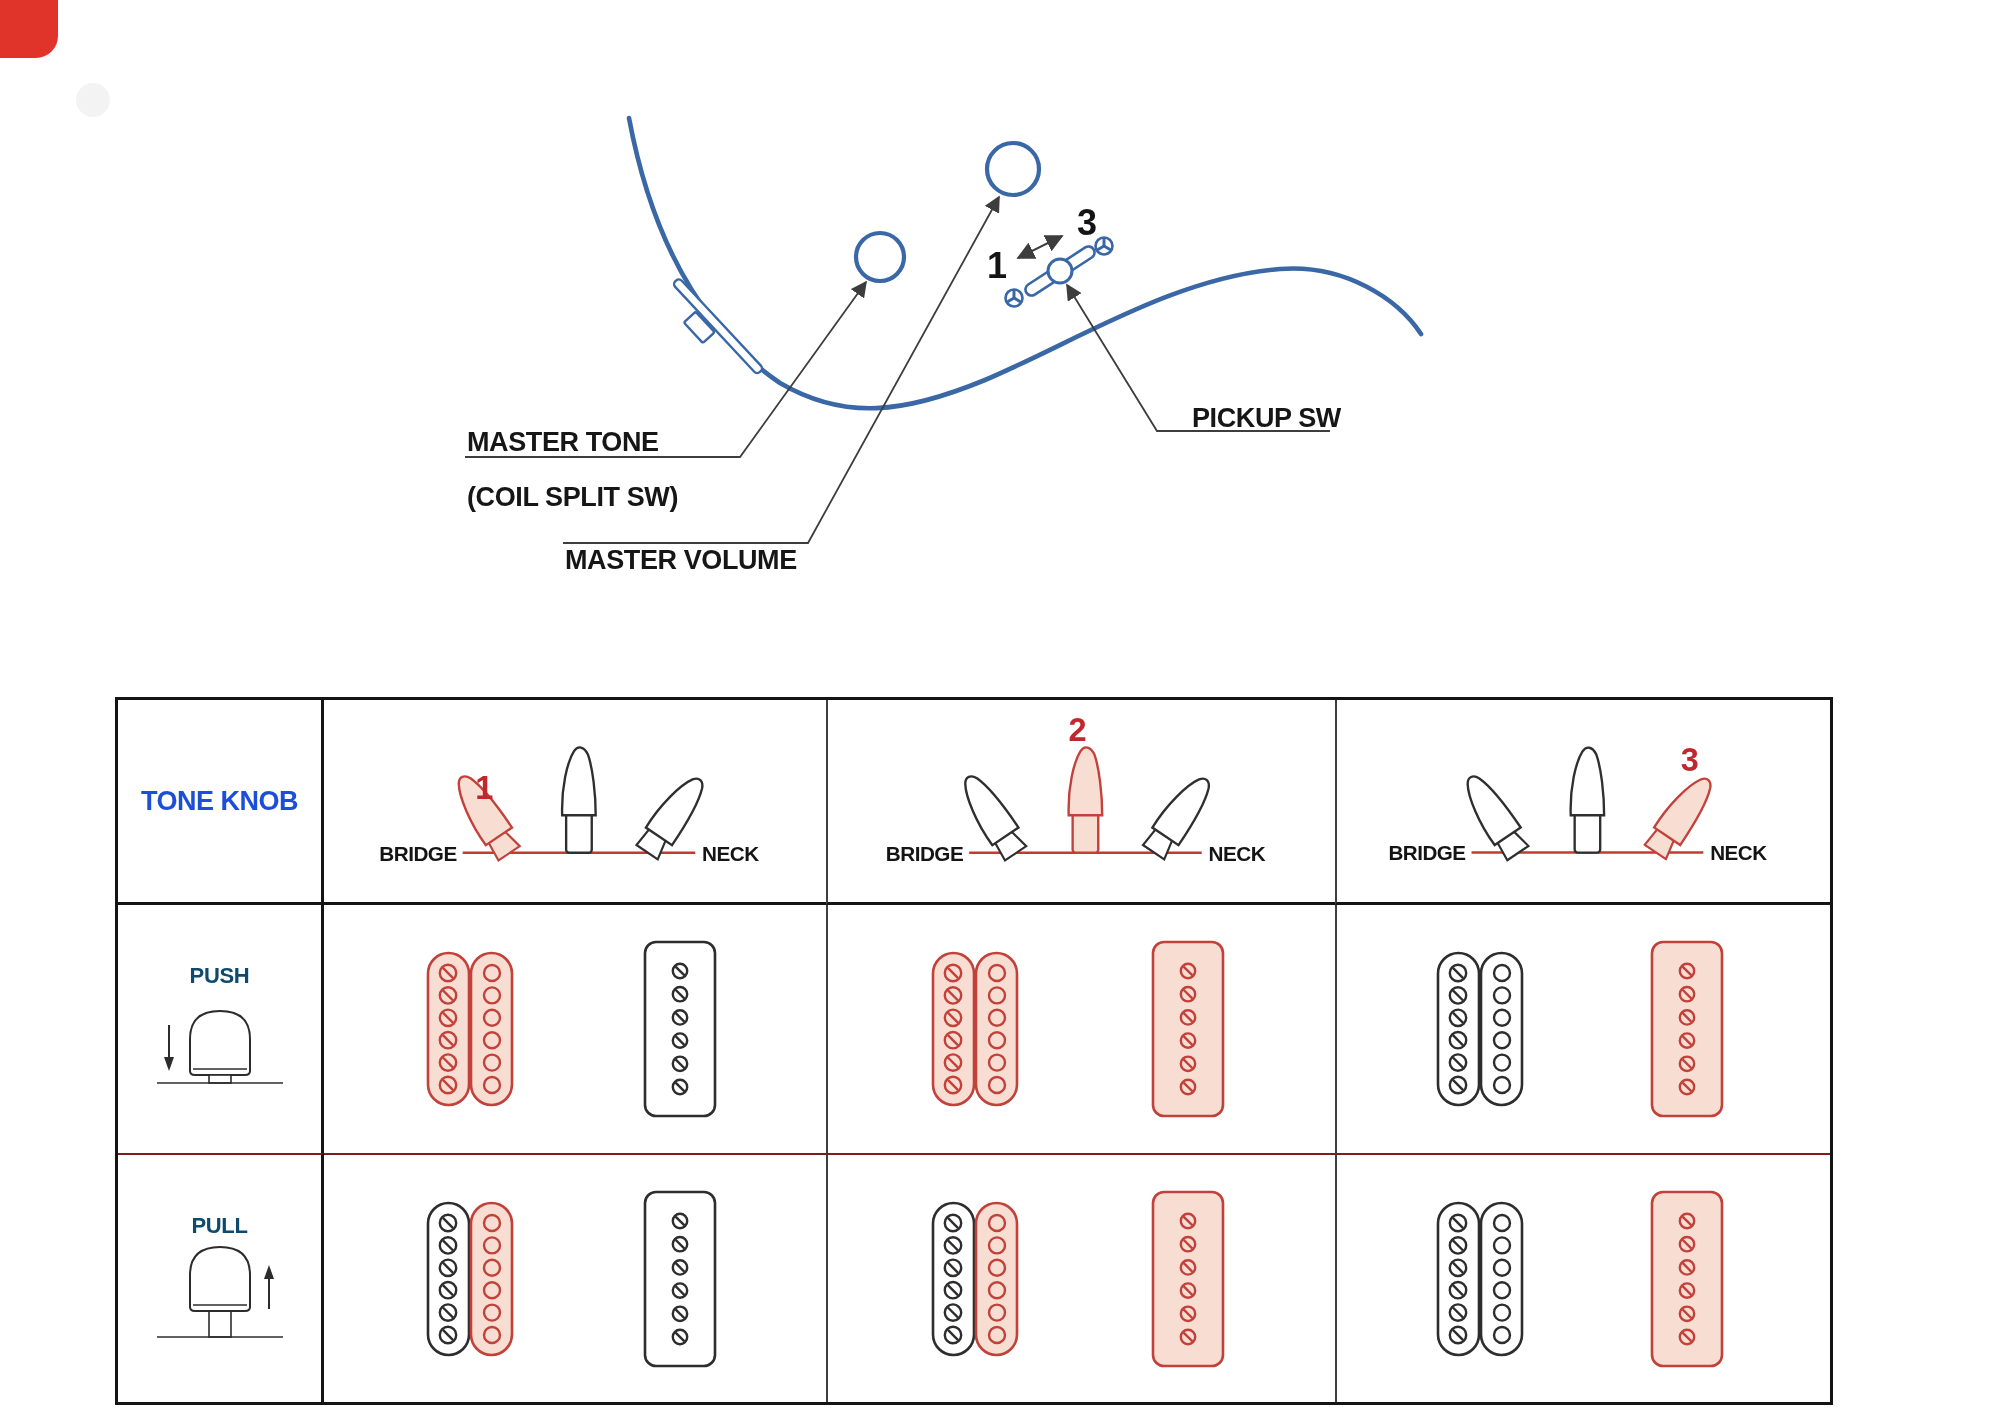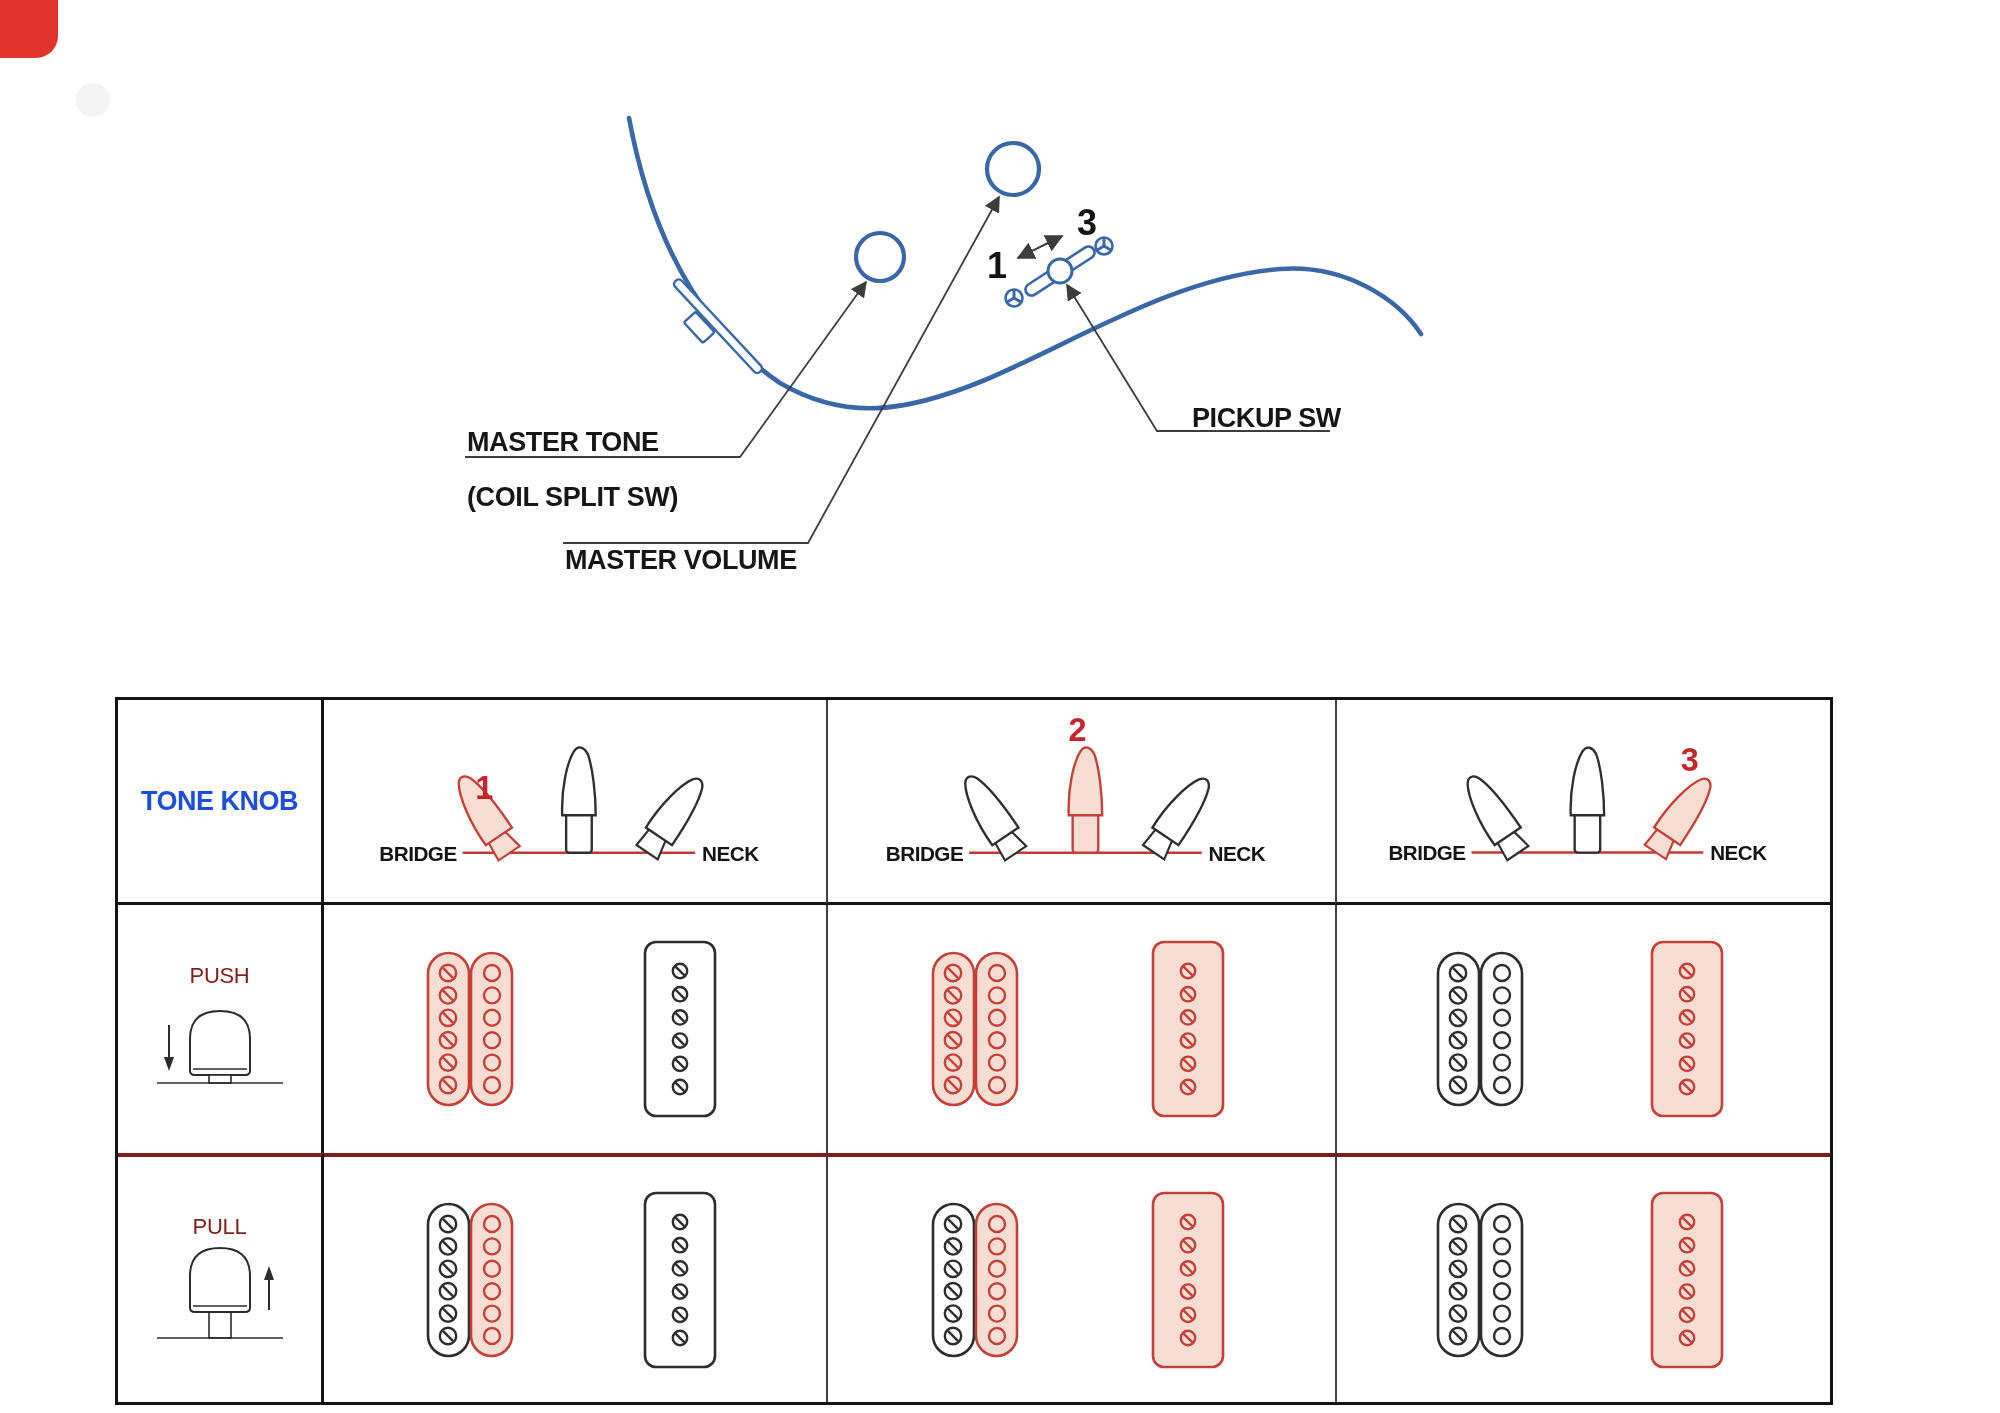--- a/index.html
+++ b/index.html
@@ -9,25 +9,25 @@
   .cap{position:absolute;font-weight:700;color:#161616;letter-spacing:-0.4px;line-height:1.22;white-space:nowrap;}
   .cap.big{font-size:27px;}
   
   .tbl{position:absolute;left:115px;top:697px;width:1718px;height:708px;border:3px solid #141414;
        display:grid;grid-template-columns:206px 502px 509px auto;grid-template-rows:205px 248px auto;
        background:#ffffff;box-sizing:border-box;}
   .cell{position:relative;box-sizing:border-box;}
   .labcol{border-right:3px solid #141414;}
   .head{border-bottom:3px solid #141414;}
   .sep{border-left:2px solid #3f3f3f;}
-  .pullrow{border-top:4px solid #7f1d1d;}
+  .pullrow{border-top:2px solid #7f1d1d;}
   .tonehead{display:flex;align-items:center;justify-content:center;}
   .tonehead span{font-size:27px;font-weight:700;letter-spacing:-0.5px;color:#1d4ed8;}
   .rowlab{display:flex;flex-direction:column;align-items:center;justify-content:center;gap:6px;}
-  .rowlab span{font-size:22px;font-weight:400;letter-spacing:-0.3px;color:#7f1d1d;}
+  .rowlab span{font-size:22px;font-weight:700;letter-spacing:-0.3px;color:#0c4a6e;}
   .headpos svg{width:100%;height:100%;}
   .hb{position:absolute;left:29%;top:50%;transform:translate(-50%,-50%);}
   .sb{position:absolute;left:71%;top:50%;transform:translate(-50%,-50%);}
   .svgtext{font-family:"Liberation Sans", sans-serif;font-weight:700;}
 </style>
 </head>
 <body>
 
 <div id="stage">
 

